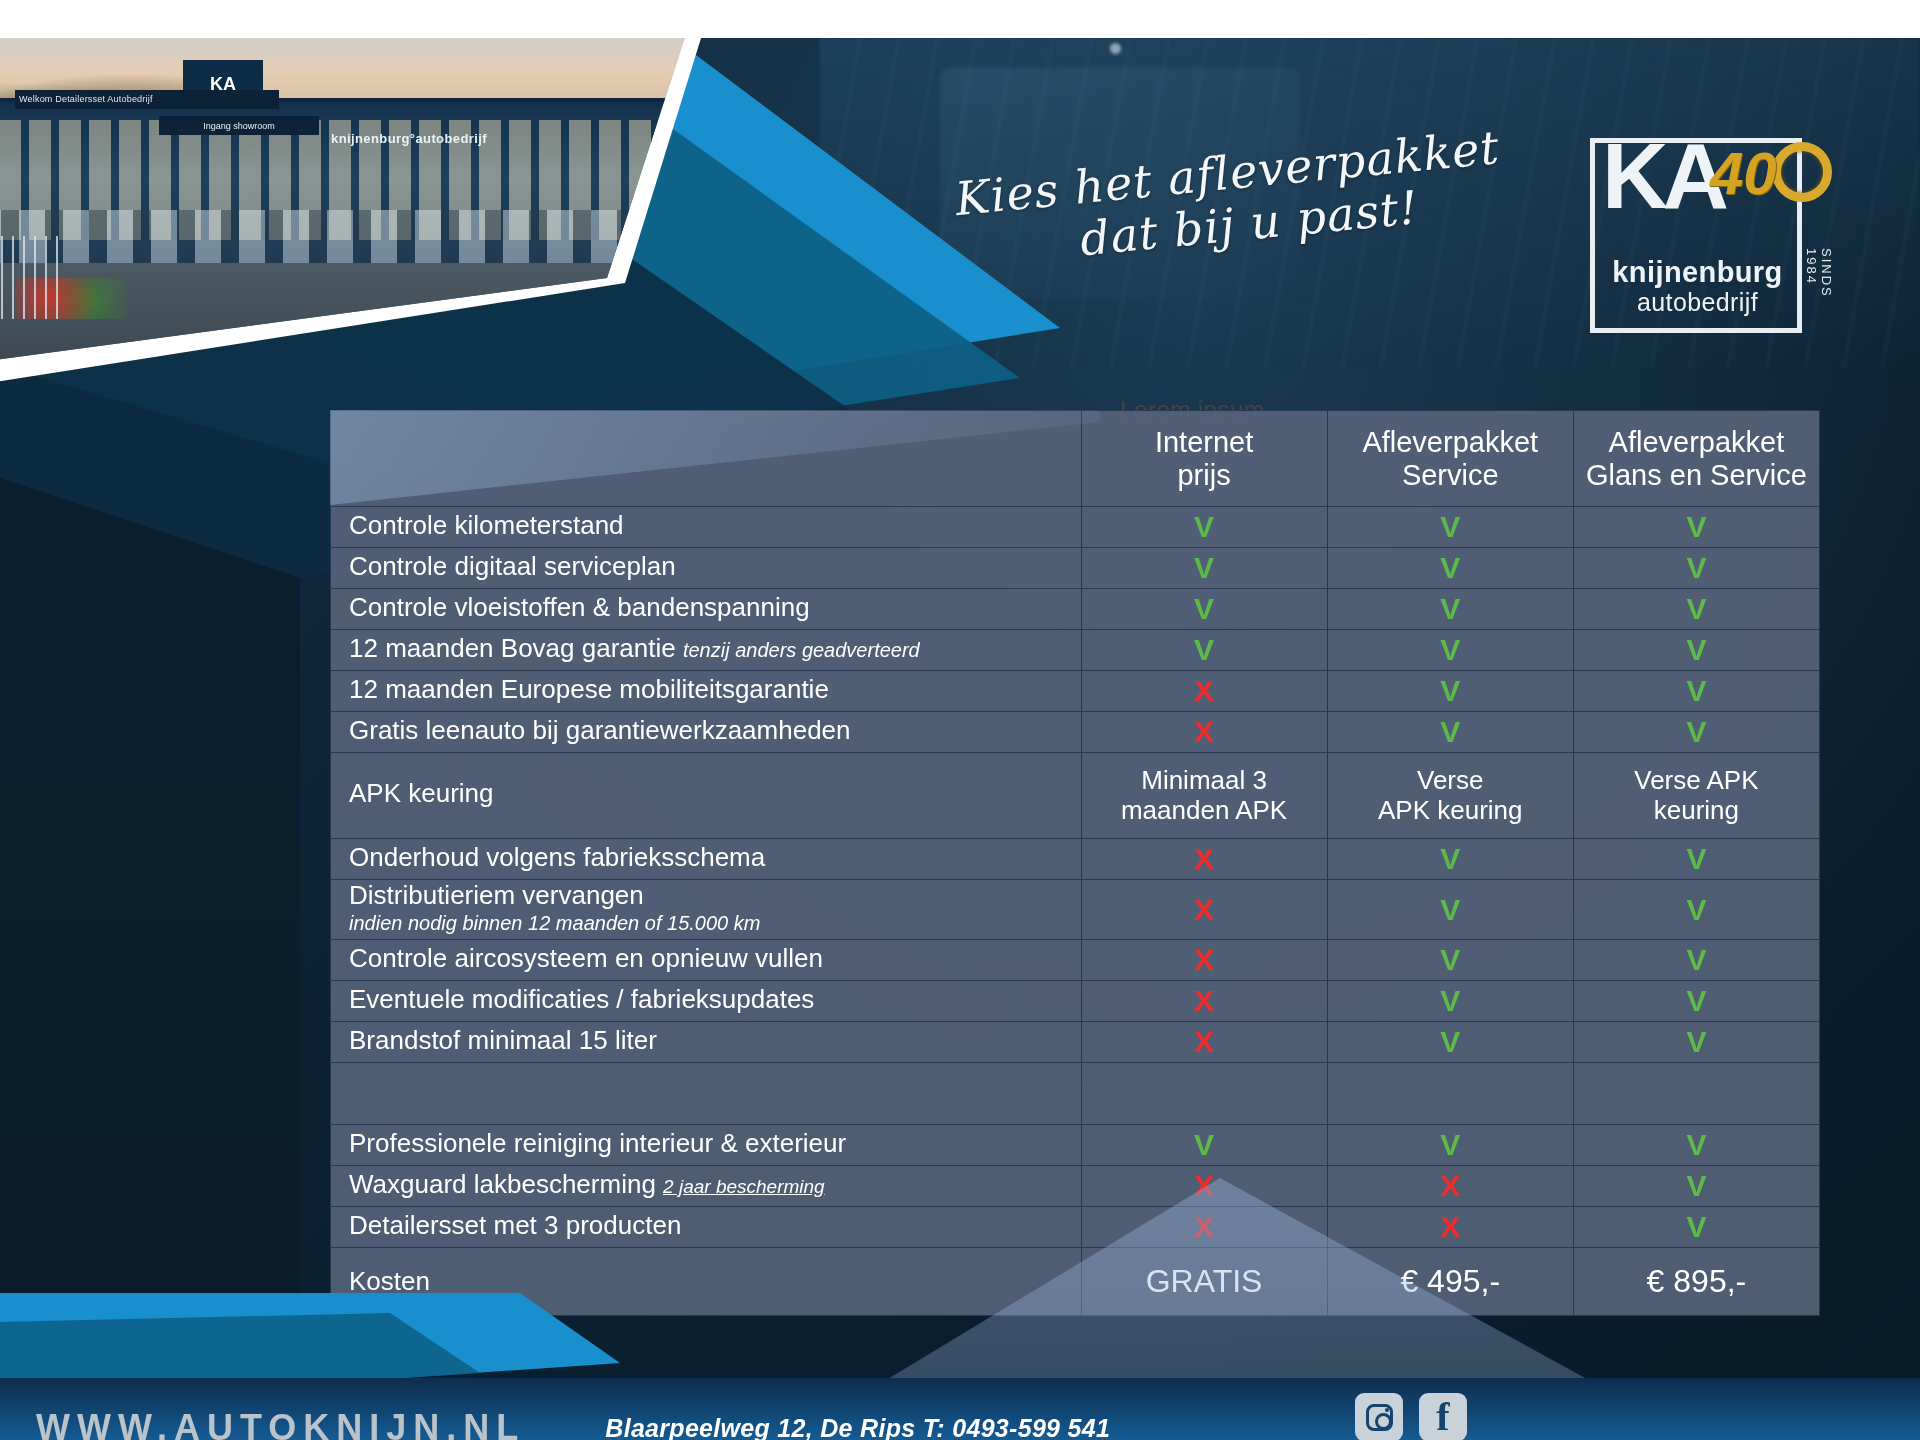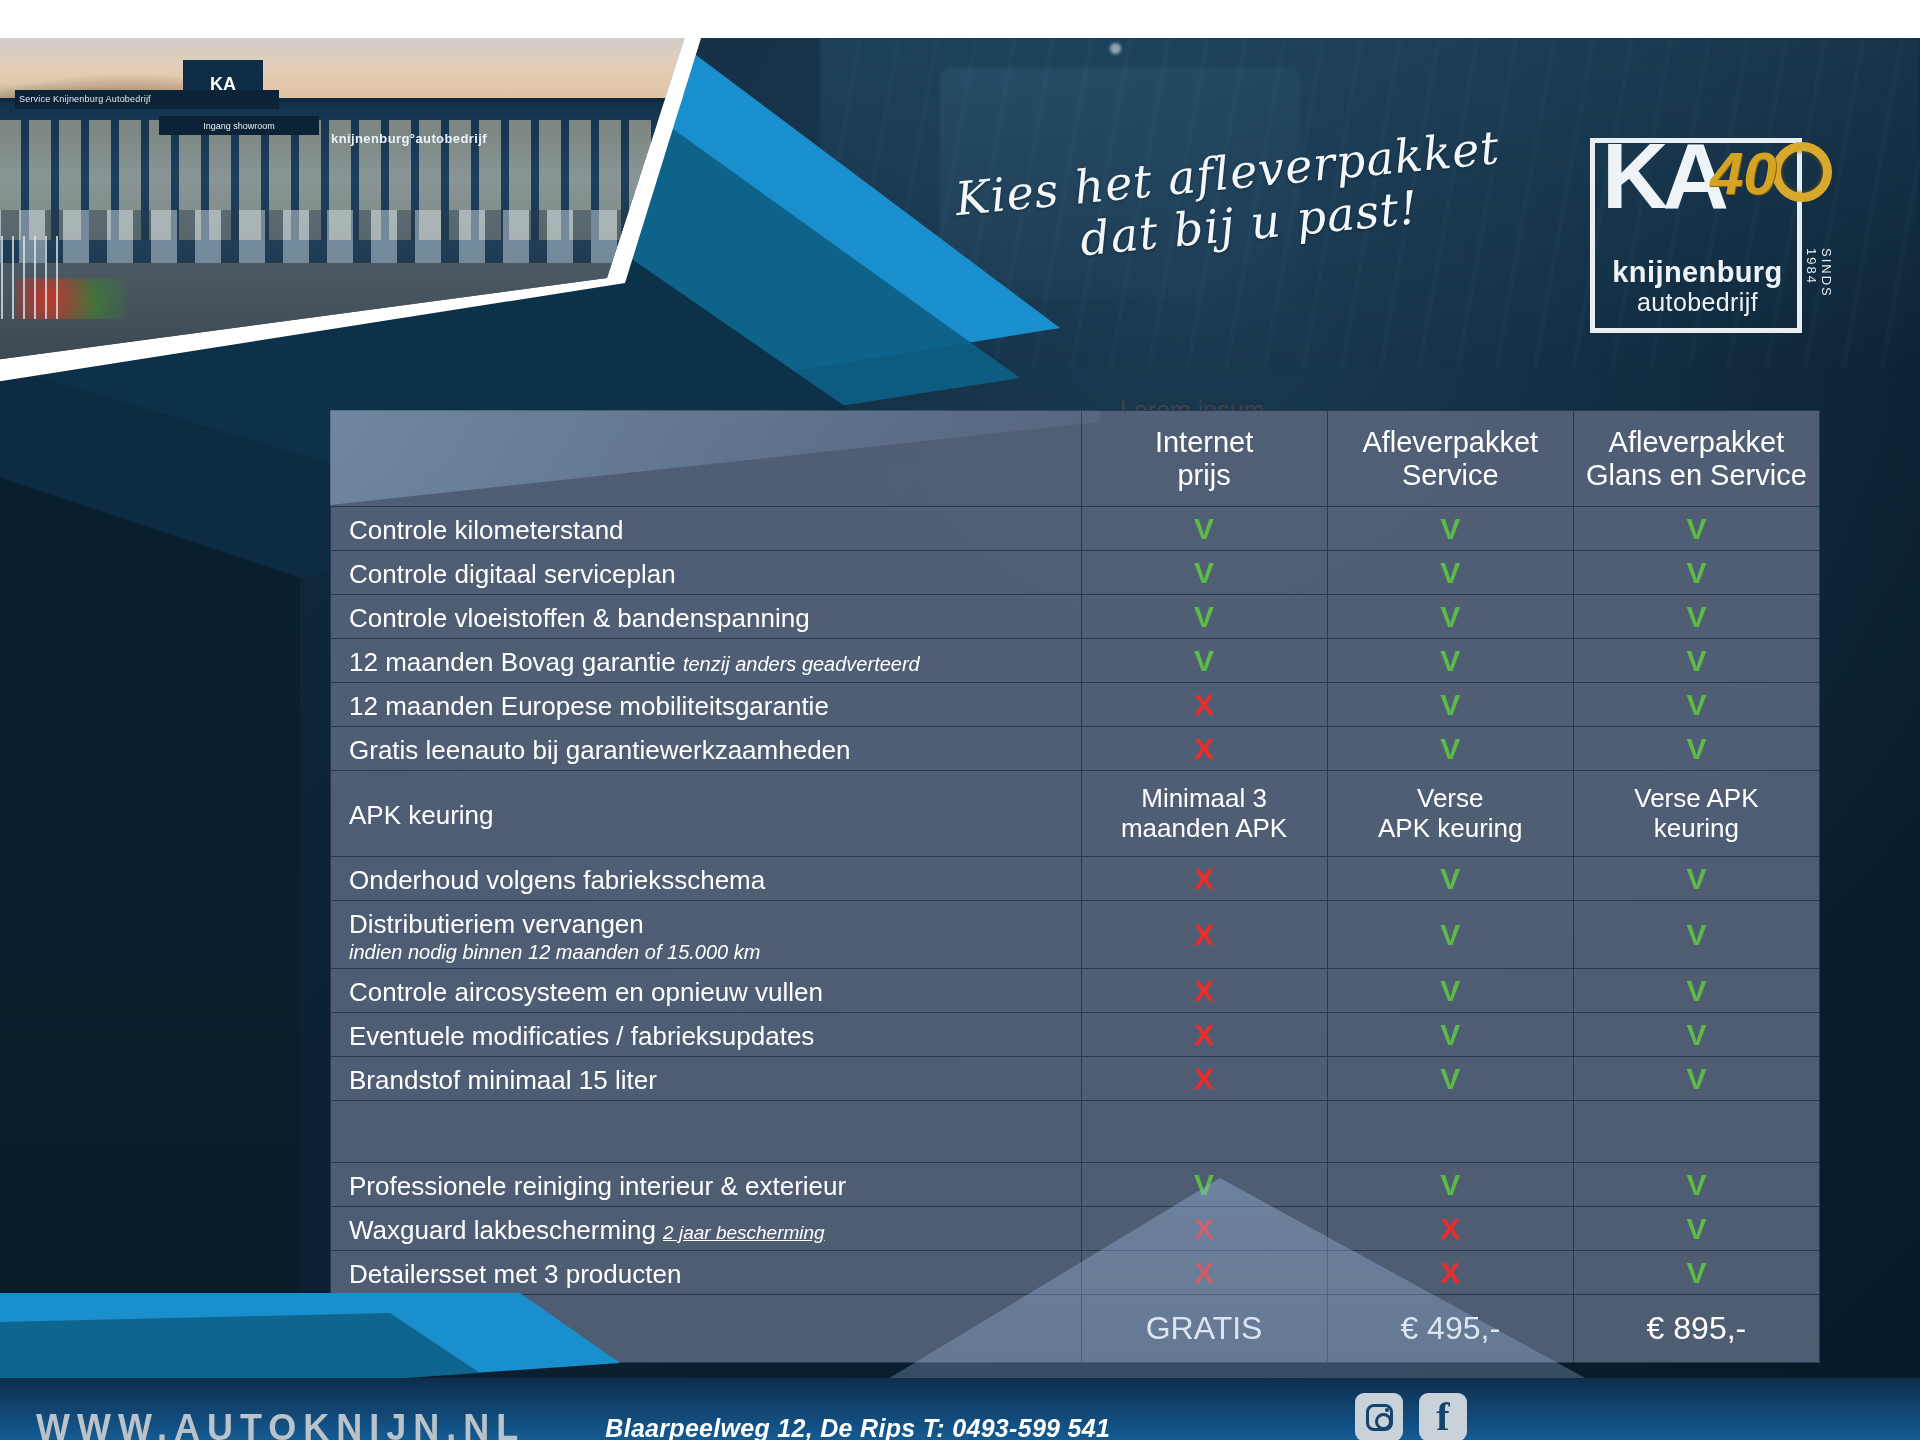--- a/index.html
+++ b/index.html
@@ -229,21 +229,21 @@
     color:#ffffff;
     vertical-align: middle;
   }
   col.c-feat{ width:750px; }
   col.c-col{ width:246px; }
 
   .hdr td{ height:96px; text-align:center; font-size:29px; line-height:1.12; }
   .hdr td.blank{ background: rgba(86,99,122,0.92); }
 
   td.feat{
-    padding:8px 0 4px 18px;
+    padding:0 0 4px 18px;
     font-size:26px;
     height:41px;
     white-space:nowrap;
   }
   td.feat .sub{
     font-style: italic;
     font-size:20px;
   }
   td.feat .sub-small{
     font-style: italic;
@@ -327,21 +327,21 @@
   <div class="shape band-teal"></div>
   <div class="shape band-navy"></div>
 
   <div class="shape photo-frame"></div>
   <div class="shape photo">
     <div class="ph-sky"></div>
     <div class="ph-trees"></div>
     <div class="ph-building"></div>
     <div class="ph-glass"></div>
     <div class="ph-ka">KA</div>
-    <div class="ph-sign">Service Knijnenburg Autobedrijf</div>
+    <div class="ph-sign">Welkom Detailersset Autobedrijf</div>
     <div class="ph-sign2">Ingang showroom</div>
     <div class="ph-brand">
       <span>knijnenburg°</span>
       <span>autobedrijf</span>
     </div>
     <div class="ph-cars"></div>
     <div class="ph-ground"></div>
     <div class="ph-flowers"></div>
     <div class="ph-fence"></div>
   </div>

